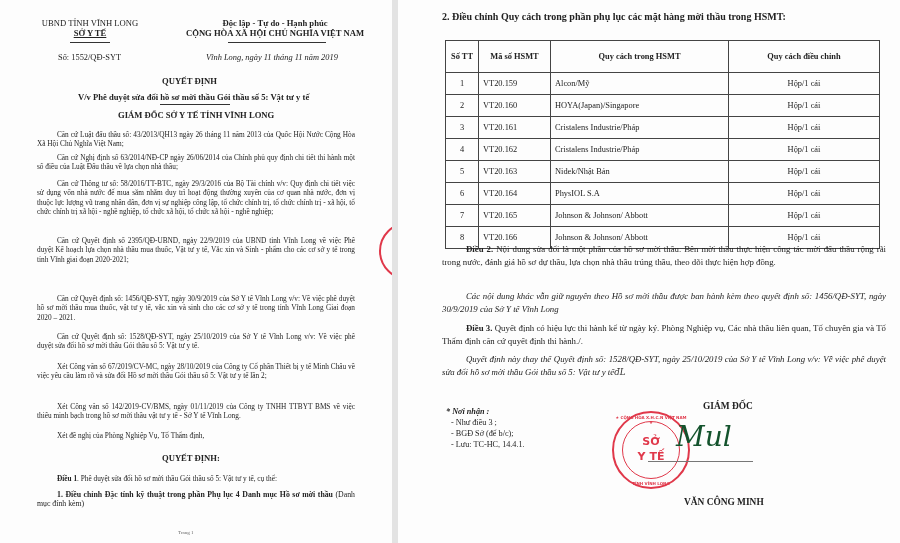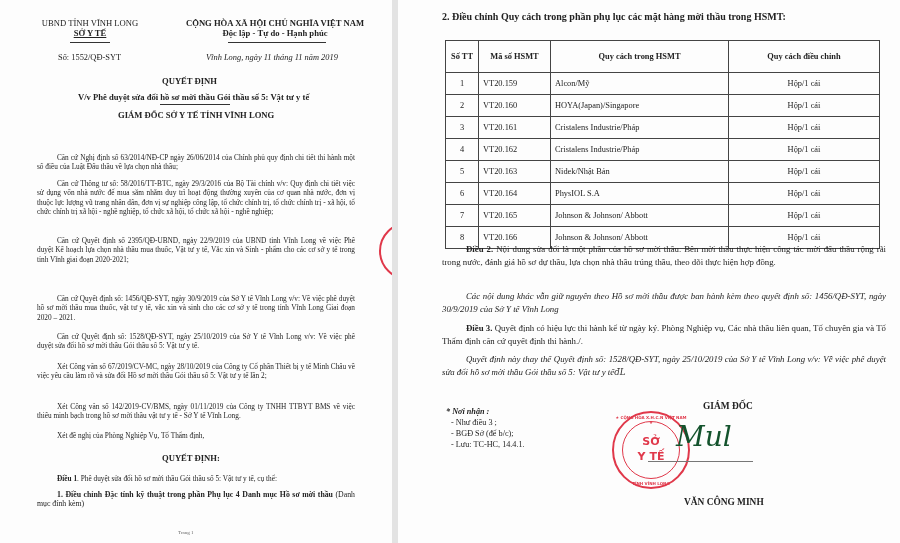--- a/index.html
+++ b/index.html
@@ -46,33 +46,34 @@
 <body>
 
 <div class="page" id="left-page">
   <div class="abs hdr-left">
     <div>UBND TỈNH VĨNH LONG</div>
     <div class="org2">SỞ Y TẾ</div>
   </div>
   <div class="rule" style="left:70px;top:42px;width:40px;"></div>
 
   <div class="abs hdr-right">
+    <div class="b">Độc lập - Tự do - Hạnh phúc</div>
     <div class="b">CỘNG HÒA XÃ HỘI CHỦ NGHĨA VIỆT NAM</div>
-    <div class="b">Độc lập - Tự do - Hạnh phúc</div>
   </div>
   <div class="rule" style="left:228px;top:42px;width:98px;"></div>
 
   <div class="abs" style="left:58px;top:53px;font-size:8.4px;">Số: 1552/QĐ-SYT</div>
   <div class="abs i" style="left:206px;top:53px;font-size:8.4px;">Vĩnh Long, ngày 11  tháng 11  năm 2019</div>
 
   <div class="abs b" style="left:162px;top:76px;font-size:8.6px;">QUYẾT ĐỊNH</div>
   <div class="abs b" style="left:78px;top:92px;font-size:8.6px;">V/v Phê duyệt sửa đổi hồ sơ mời thầu Gói thầu số 5: Vật tư y tế</div>
   <div class="rule" style="left:160px;top:104px;width:70px;"></div>
   <div class="abs b" style="left:118px;top:110px;font-size:8.6px;">GIÁM ĐỐC SỞ Y TẾ TỈNH VĨNH LONG</div>
 
+  <div class="p" style="top:130px;"><span class="ind"></span><span>Căn cứ Luật đấu thầu số: 43/2013/QH13 ngày 26 tháng 11 năm 2013 của Quốc Hội Nước Cộng Hòa Xã Hội Chủ Nghĩa Việt Nam;</span></div>
   <div class="p" style="top:153px;"><span class="ind"></span><span>Căn cứ Nghị định số 63/2014/NĐ-CP ngày 26/06/2014 của Chính phủ quy định chi tiết thi hành một số điều của Luật Đấu thầu về lựa chọn nhà thầu;</span></div>
   <div class="p" style="top:179px;"><span class="ind"></span><span>Căn cứ Thông tư số: 58/2016/TT-BTC, ngày 29/3/2016 của Bộ Tài chính v/v: Quy định chi tiết việc sử dụng vốn nhà nước để mua sắm nhằm duy trì hoạt động thường xuyên của cơ quan nhà nước, đơn vị thuộc lực lượng vũ trang nhân dân, đơn vị sự nghiệp công lập, tổ chức chính trị, tổ chức chính trị - xã hội, tổ chức chính trị xã hội - nghề nghiệp, tổ chức xã hội, tổ chức xã hội - nghề nghiệp;</span></div>
   <div class="p" style="top:236px;"><span class="ind"></span><span>Căn cứ Quyết định số 2395/QĐ-UBND, ngày 22/9/2019 của UBND tỉnh Vĩnh Long về việc Phê duyệt Kế hoạch lựa chọn nhà thầu mua thuốc, Vật tư y tế, Vắc xin và Sinh - phẩm cho các cơ sở y tế trong tỉnh Vĩnh giai đoạn 2020-2021;</span></div>
   <div class="p" style="top:294px;"><span class="ind"></span><span>Căn cứ Quyết định số: 1456/QĐ-SYT, ngày 30/9/2019 của Sở Y tế Vĩnh Long v/v: Về việc phê duyệt hồ sơ mời thầu mua thuốc, vật tư y tế, vắc xin và sinh cho các cơ sở y tế  trong tỉnh Vĩnh Long Giai đoạn 2020 – 2021.</span></div>
   <div class="p" style="top:332px;"><span class="ind"></span><span>Căn cứ Quyết định số: 1528/QĐ-SYT, ngày 25/10/2019 của Sở Y tế Vĩnh Long v/v: Về việc phê duyệt sửa đổi hồ sơ mời thầu Gói thầu số 5: Vật tư y tế.</span></div>
   <div class="p" style="top:362px;"><span class="ind"></span><span>Xét Công văn số 67/2019/CV-MC, ngày 28/10/2019 của Công ty Cổ phần Thiết bị y tế Minh Châu về việc yêu cầu làm rõ và sửa đổi Hồ sơ mời thầu Gói thầu số 5: Vật tư y tế lần 2;</span></div>
   <div class="p" style="top:402px;font-family:Liberation Serif, serif;"><span class="ind"></span><span>Xét Công văn số 142/2019-CV/BMS, ngày 01/11/2019 của Công ty TNHH TTBYT BMS về việc thiếu minh bạch trong hồ sơ mời thầu vật tư y tế - Sở Y tế Vĩnh Long.</span></div>
   <div class="p" style="top:431px;"><span class="ind"></span><span>Xét đề nghị của Phòng Nghiệp Vụ, Tổ Thẩm định,</span></div>
 
   <div class="abs b" style="left:162px;top:453px;font-size:8.6px;">QUYẾT ĐỊNH:</div>

